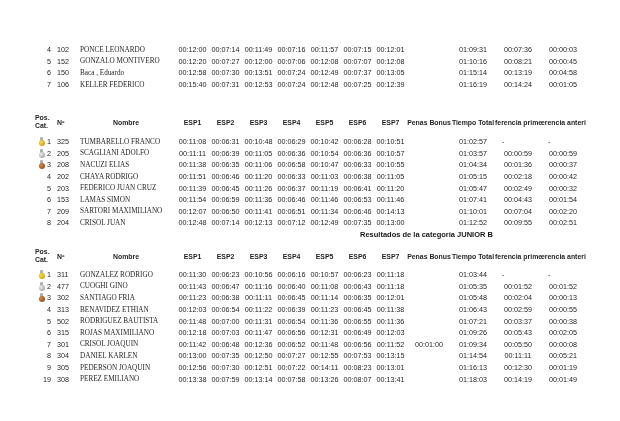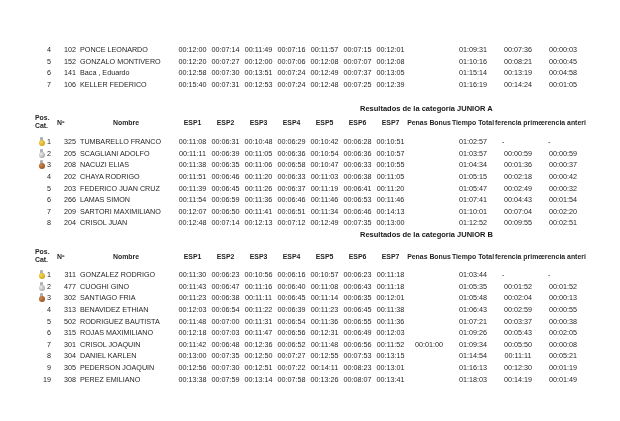--- a/index.html
+++ b/index.html
@@ -16,22 +16,22 @@
   }
   .row,.header-row{
     display:grid;
     grid-template-columns:26px 22px 100px repeat(7,33px) 44px 44px 46px 44px;
     align-items:center;
   }
   .row{height:11.6px;font-size:7.2px;}
   .header-row{font-weight:bold;font-size:6.9px;height:20px;}
   .cell{white-space:nowrap;}
   .pos{display:flex;justify-content:flex-end;align-items:center;gap:1px;padding-right:3px;}
-  .num{text-align:right;padding-left:3px;}
-  .name{text-align:left;padding-left:4px;}
+  .num{text-align:left;padding-left:3px;}
+  .name{text-align:left;padding-left:4px;font-family:Liberation Serif, serif;}
   .time,.penas,.total,.dif{text-align:center;}
   .dif.dash{text-align:left;padding-left:7px;}
   .h-pos{display:flex;flex-direction:column;line-height:1.15;align-items:flex-start;padding-left:7px;}
   .h-num{text-align:left;padding-left:3px;}
   .h-name{text-align:center;}
   .h-time,.h-penas,.h-total,.h-dif{text-align:center;}
   
   .medal{position:relative;width:7px;height:9.5px;flex:0 0 auto;margin-right:1px;display:inline-block;}
   .medal::before{content:'';position:absolute;top:0;left:2px;width:3px;height:4px;background:#aeb2b8;border-radius:1px;}
   .medal::after{content:'';position:absolute;top:3px;left:0.5px;width:6px;height:6px;border-radius:50%;}
@@ -82,21 +82,21 @@
     <div class="cell penas"></div>
     <div class="cell total">01:10:16</div>
     <div class="cell dif">00:08:21</div>
     <div class="cell dif">00:00:45</div>
   </div>
       <div class="row">
     <div class="cell pos">
       <span class="medal hidden"></span>
       <span>6</span>
     </div>
-    <div class="cell num">141</div>
+    <div class="cell num">150</div>
     <div class="cell name">Baca , Eduardo</div>
     <div class="cell time">00:12:58</div>
     <div class="cell time">00:07:30</div>
     <div class="cell time">00:13:51</div>
     <div class="cell time">00:07:24</div>
     <div class="cell time">00:12:49</div>
     <div class="cell time">00:07:37</div>
     <div class="cell time">00:13:05</div>
     <div class="cell penas"></div>
     <div class="cell total">01:15:14</div>
@@ -117,21 +117,20 @@
     <div class="cell time">00:12:48</div>
     <div class="cell time">00:07:25</div>
     <div class="cell time">00:12:39</div>
     <div class="cell penas"></div>
     <div class="cell total">01:16:19</div>
     <div class="cell dif">00:14:24</div>
     <div class="cell dif">00:01:05</div>
   </div>
     </div>
 
-  <div class="cat-title" style="top:104px">Resultados de la categoría JUNIOR A</div>
 
   <div class="header-row abs" style="top:112px">
     <div class="cell h-pos">
       <span>Pos.</span>
       <span>Cat.</span>
     </div>
     <div class="cell h-num">Nº</div>
     <div class="cell h-name">Nombre</div>
     <div class="cell h-time">ESP1</div>
     <div class="cell h-time">ESP2</div>
@@ -240,21 +239,21 @@
     <div class="cell penas"></div>
     <div class="cell total">01:05:47</div>
     <div class="cell dif">00:02:49</div>
     <div class="cell dif">00:00:32</div>
   </div>
       <div class="row">
     <div class="cell pos">
       <span class="medal hidden"></span>
       <span>6</span>
     </div>
-    <div class="cell num">266</div>
+    <div class="cell num">153</div>
     <div class="cell name">LAMAS SIMON</div>
     <div class="cell time">00:11:54</div>
     <div class="cell time">00:06:59</div>
     <div class="cell time">00:11:36</div>
     <div class="cell time">00:06:46</div>
     <div class="cell time">00:11:46</div>
     <div class="cell time">00:06:53</div>
     <div class="cell time">00:11:46</div>
     <div class="cell penas"></div>
     <div class="cell total">01:07:41</div>

